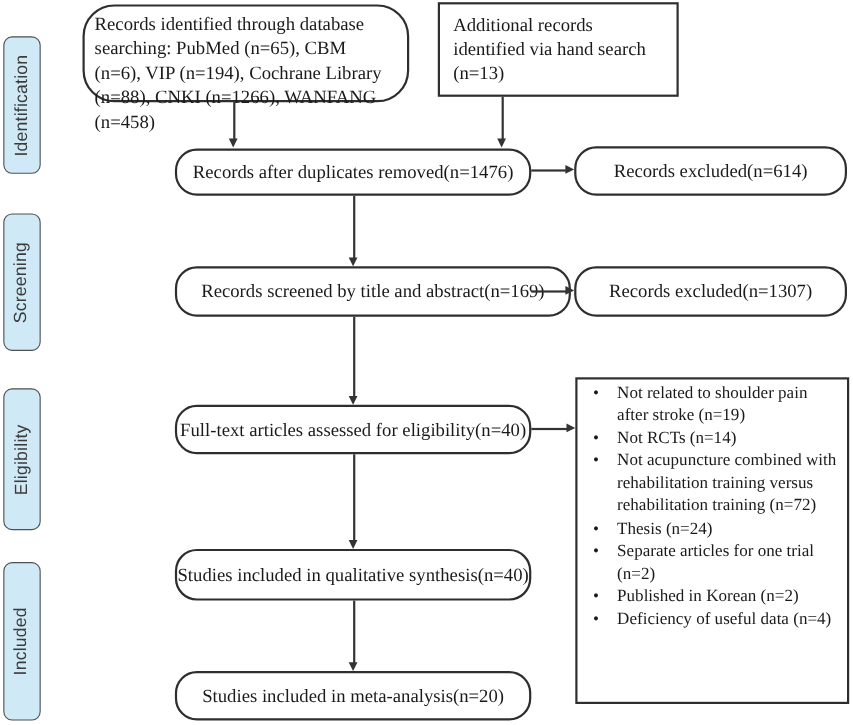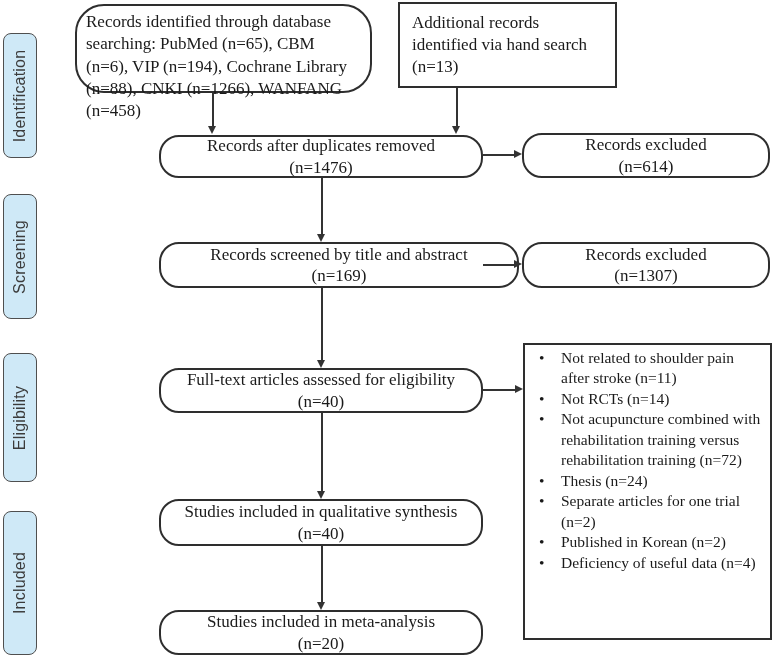--- a/index.html
+++ b/index.html
@@ -35,21 +35,21 @@
   .stage-eligibility    { top:353px; height:129px; }
   .stage-included       { top:511px; height:144px; }
 
   
   .box {
     position:absolute;
     background:#ffffff;
     border:2px solid #2e2e2e;
   }
   .box.center {
-    display:flex; flex-direction:column;
+    display:flex; 
     align-items:center; justify-content:center;
     text-align:center;
     font-size:17px; line-height:1.25;border-radius:20px;
   }
   .box.leftalign {
     font-size:17px; line-height:1.31;
     padding:5px 9px;
     text-align:left;
     border-radius:29px;
   }
@@ -163,21 +163,21 @@
     <span>(n=1307)</span>
   </div>
 
   <div class="box center box-fulltext">
     <span>Full-text articles assessed for eligibility</span>
     <span>(n=40)</span>
   </div>
   <div class="box box-ft-excluded">
     <ul>
 
-        <li>Not related to shoulder pain after stroke (n=11)</li>
+        <li>Not related to shoulder pain after stroke (n=19)</li>
 
         <li>Not RCTs (n=14)</li>
 
         <li>Not acupuncture combined with rehabilitation training versus rehabilitation training (n=72)</li>
 
         <li>Thesis (n=24)</li>
 
         <li>Separate articles for one trial (n=2)</li>
 
         <li>Published in Korean (n=2)</li>

